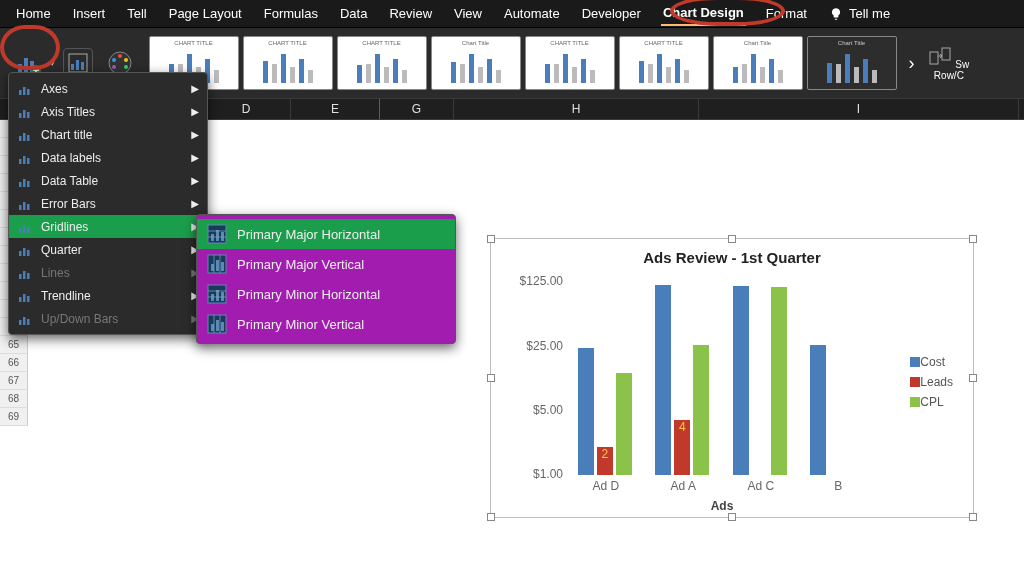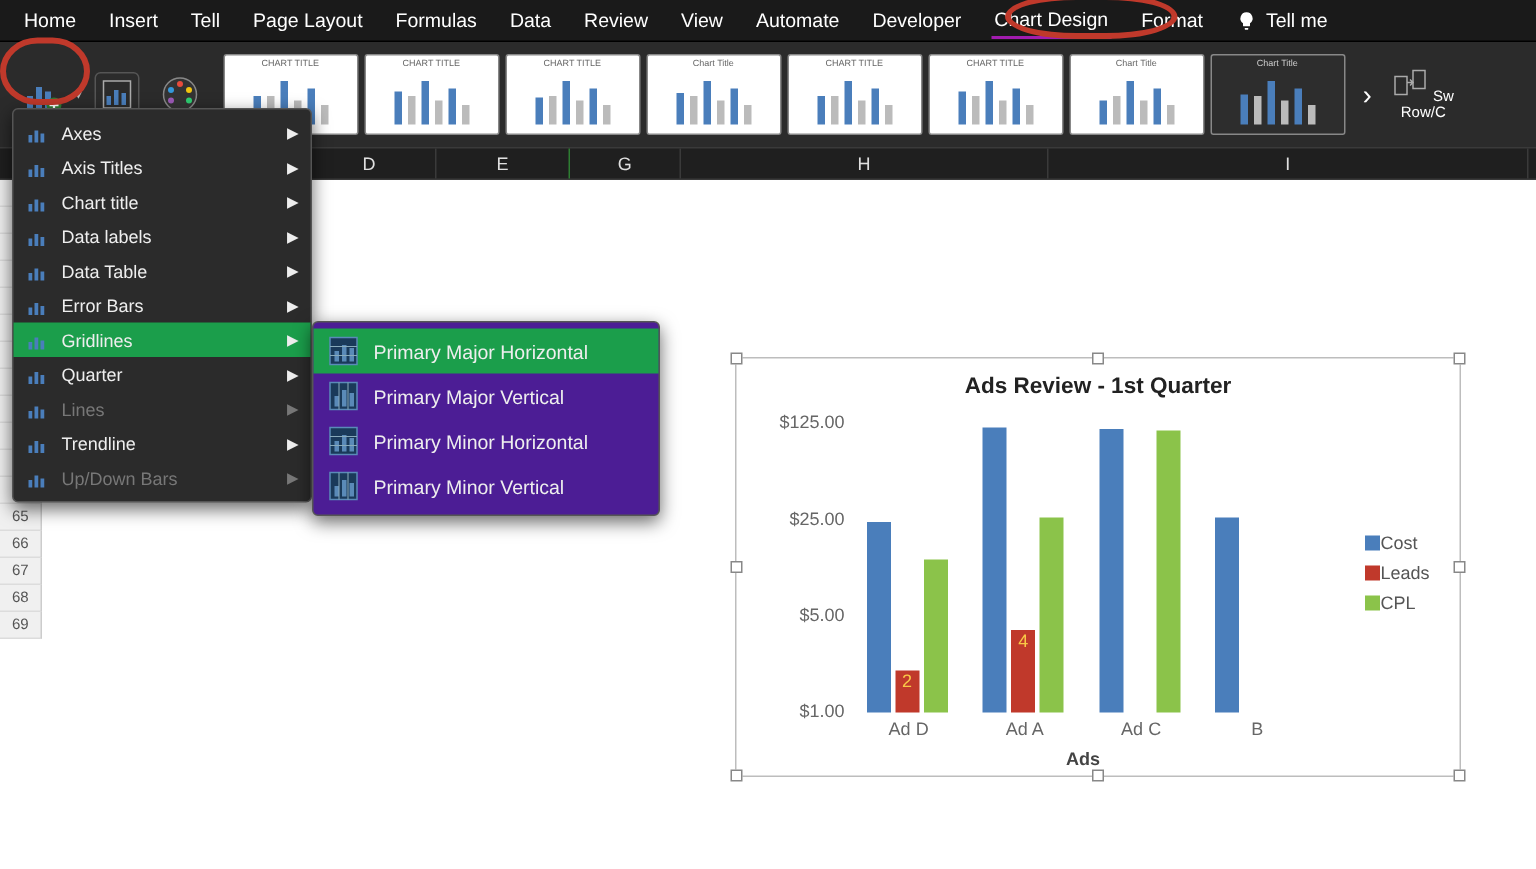--- a/index.html
+++ b/index.html
@@ -1,20 +1,20 @@
 <!DOCTYPE html>
 <html><head>
 <meta charset="utf-8">
 <style>
 * { margin:0; padding:0; box-sizing:border-box; font-family:"Segoe UI",Arial,sans-serif; }
 html,body { width:1024px; height:579px; overflow:hidden; background:#fff; }
 
 .ribbon-tabs { height:28px; background:#1a1a1a; display:flex; align-items:center; padding-left:14px; gap:18px; font-size:13px; color:#fff; border-bottom:1px solid #000; }
 .ribbon-tabs span { cursor:pointer; padding:4px 2px; }
-.ribbon-tabs .active { font-weight:400; border-bottom:2px solid #a21caf; }
+.ribbon-tabs .active { font-weight:700; border-bottom:2px solid #fdba74; }
 .ribbon-tabs .lamp { display:flex; align-items:center; gap:4px; }
 .ribbon-tabs .lamp svg { width:14px; height:14px; }
 
 .tab-circle { position:absolute; border:4px solid #c0392b; border-radius:50%/60%; pointer-events:none; }
 .tab-circle.cd { left:670px; top:-4px; width:115px; height:30px; }
 .tab-circle.elem { left:0px; top:25px; width:60px; height:45px; }
 .tab-circle.grid { left:8px; top:205px; width:145px; height:32px; }
 .tab-circle.pmh { left:195px; top:214px; width:230px; height:40px; }
 
 .ribbon-body { height:70px; background:#2b2b2b; display:flex; align-items:center; padding-left:12px; position:relative; }
@@ -50,21 +50,21 @@
 .cell-c { position:absolute; left:80px; top:0; width:68px; height:18px; font-size:11px; display:flex; align-items:center; padding-left:4px; border-bottom:1px solid #e0e0e0; border-right:1px solid #e0e0e0; }
 
 
 .menu1 { position:absolute; left:8px; top:72px; width:200px; background:#2b2b2b; border:1px solid #555; border-radius:4px; padding:4px 0; z-index:10; box-shadow:0 4px 12px rgba(0,0,0,0.6); }
 .menu1 .mi { height:23px; display:flex; align-items:center; padding:0 8px; color:#eee; font-size:12px; gap:8px; position:relative; }
 .menu1 .mi.dis { color:#777; }
 .menu1 .mi .arr { position:absolute; right:8px; font-size:10px; }
 .menu1 .mi.sel { background:#1b9e4b; }
 .menu1 .mi .mic { width:16px; height:16px; display:flex; align-items:center; justify-content:center; }
 
-.menu2 { position:absolute; left:208px; top:214px; width:232px; background:#4c1d95; border:1px solid #555; border-radius:4px; padding:4px 0; z-index:10; box-shadow:0 4px 12px rgba(0,0,0,0.6); }
+.menu2 { position:absolute; left:196px; top:214px; width:260px; background:#a21caf; border:1px solid #555; border-radius:4px; padding:4px 0; z-index:10; box-shadow:0 4px 12px rgba(0,0,0,0.6); }
 .menu2 .mi2 { height:30px; display:flex; align-items:center; padding:0 10px; color:#eee; font-size:13px; gap:10px; }
 .menu2 .mi2.sel { background:#1b9e4b; }
 .menu2 .mi2 .mic2 { width:20px; height:20px; }
 
 
 .chart-frame { position:absolute; left:490px; top:118px; width:484px; height:280px; border:1px solid #bdbdbd; background:#fff; }
 .chart-frame .handle { position:absolute; width:8px; height:8px; background:#fff; border:1px solid #888; }
 .chart-frame .h-tl{left:-4px;top:-4px;} .chart-frame .h-tr{right:-4px;top:-4px;}
 .chart-frame .h-bl{left:-4px;bottom:-4px;} .chart-frame .h-br{right:-4px;bottom:-4px;}
 .chart-frame .h-t{left:50%;top:-4px;margin-left:-4px;} .chart-frame .h-b{left:50%;bottom:-4px;margin-left:-4px;}

